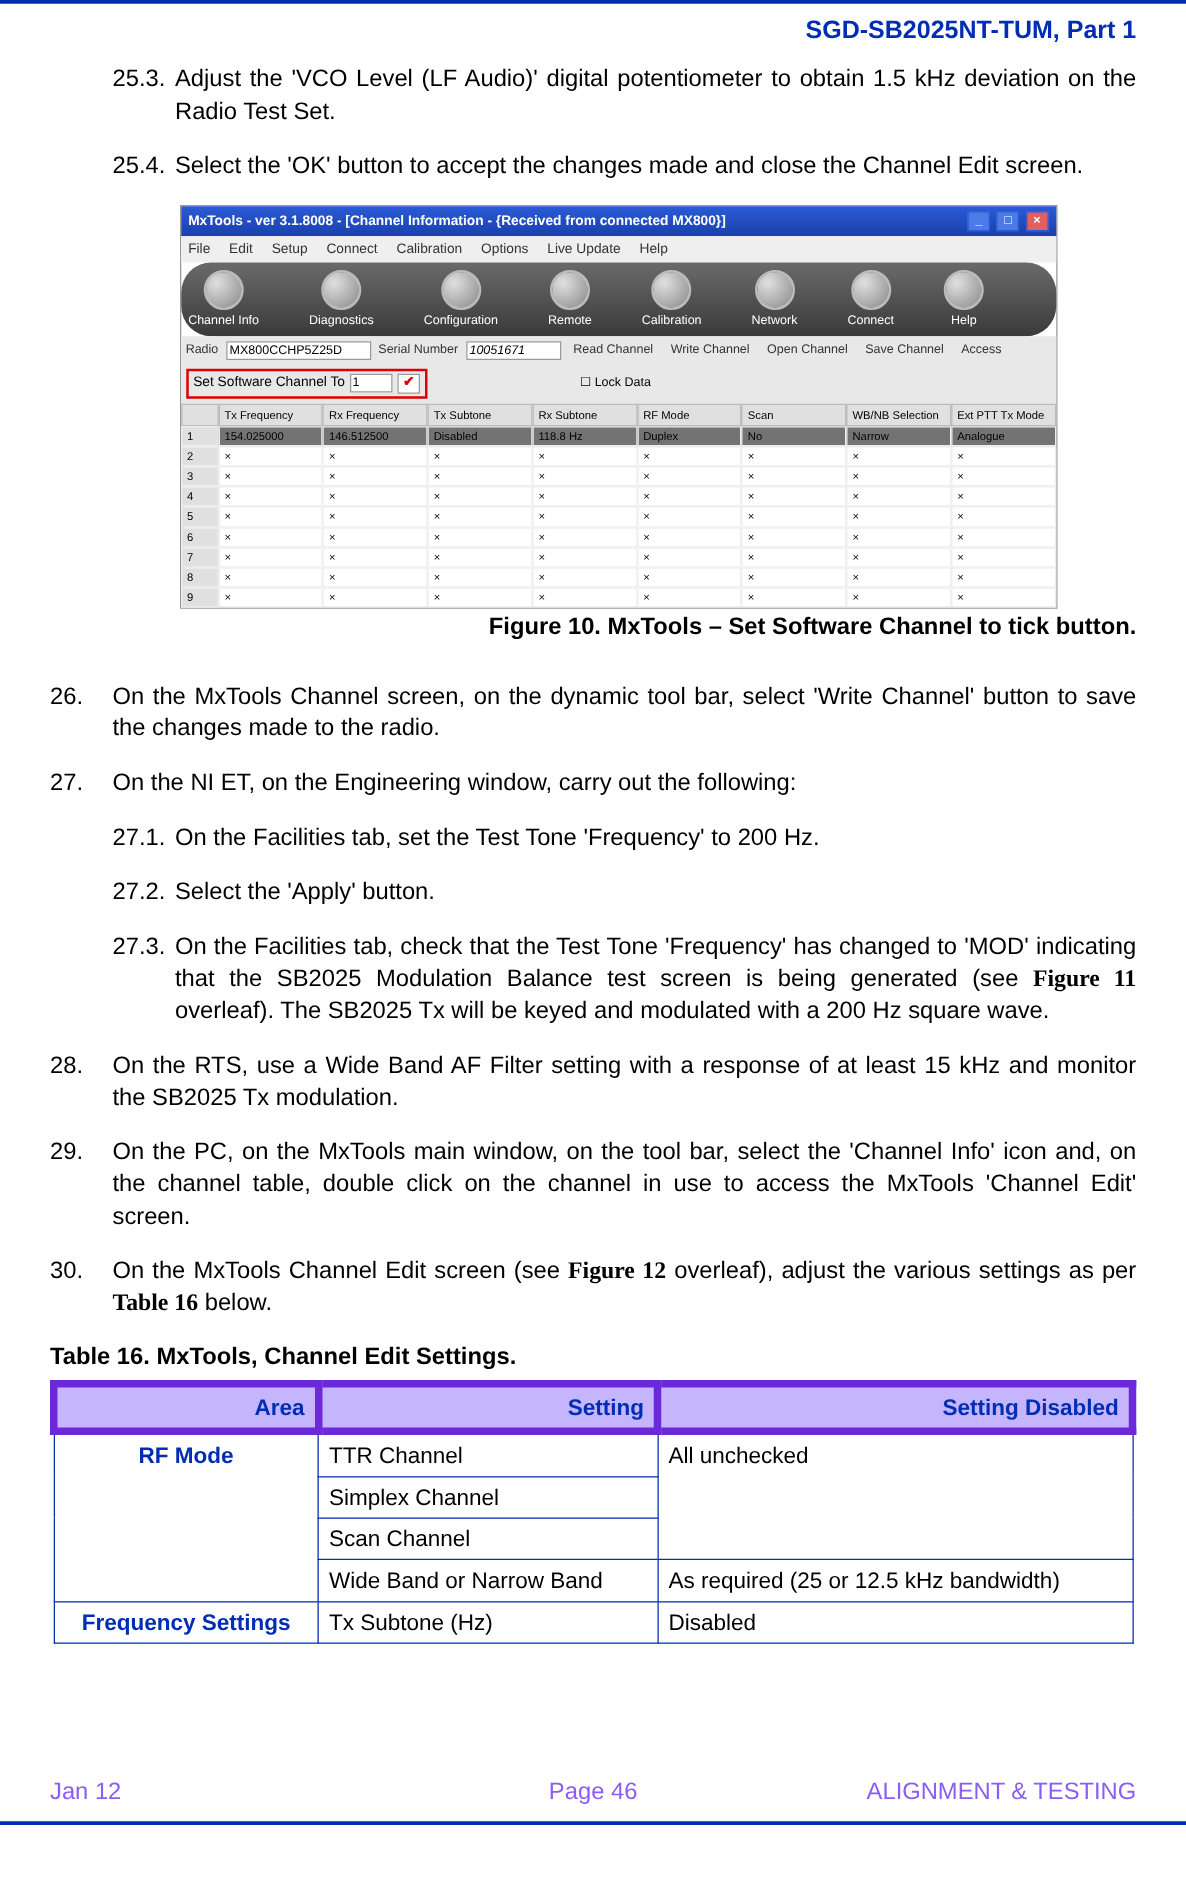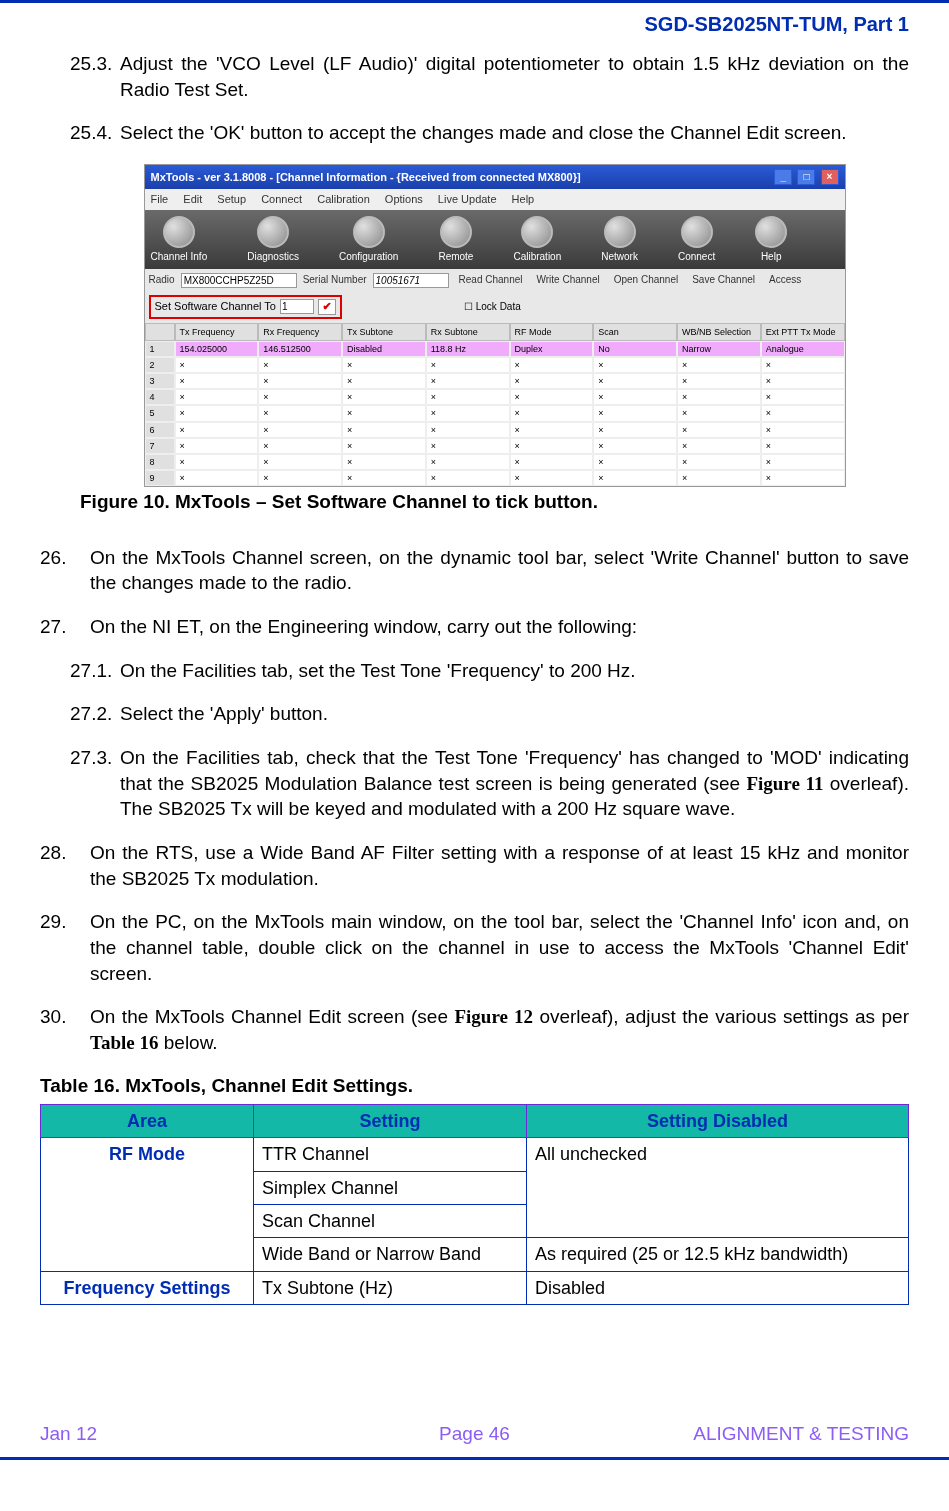--- a/index.html
+++ b/index.html
@@ -33,31 +33,31 @@
     display: flex;
     margin-bottom: 18px;
     text-align: justify;
   }
   .item-num {
     min-width: 50px;
   }
   .sub-item {
     display: flex;
     margin-bottom: 18px;
-    margin-left: 30px;
+    margin-left: 50px;
     text-align: justify;
   }
   .sub-item-num {
     min-width: 50px;
   }
   .figure-block {
     margin: 5px 0 30px 40px;
   }
   .figure-caption {
-    text-align: left;
+    text-align: right;
     font-weight: bold;
     font-size: 19px;
     margin-top: 2px;
   }
   .screenshot {
     width: 700px;
     border: 1px solid #999;
     font-family: Tahoma, sans-serif;
     font-size: 11px;
     margin: 0 auto;
@@ -73,42 +73,42 @@
   }
   .winbtns span {
     display:inline-block;width:16px;height:14px;background:#4a7be7;border:1px solid #2a5bd7;margin-left:2px;text-align:center;color:#fff;font-weight:bold;font-size:10px;line-height:14px;
   }
   .menubar {
     background:#efefef;padding:3px 6px;color:#333;
   }
   .menubar span{margin-right:12px;margin-top:44px;}
   .iconbar{
     background: linear-gradient(to bottom,#6a6a6a,#3a3a3a);
-    padding:6px;display:flex;gap:40px;color:#fff;font-size:10px;
+    padding:6px;display:flex;gap:40px;color:#fff;font-size:10px;border-radius:24px;
   }
   .bigicon{display:flex;flex-direction:column;align-items:center;gap:2px;}
   .bigicon .circle{width:28px;height:28px;border-radius:50%;background:radial-gradient(circle at 30% 30%, #e0e0e0, #888);border:2px solid #bbb;}
   .infobar{
     background:#e8e8e8;padding:3px 4px;display:flex;align-items:center;gap:6px;font-size:10px;color:#333;
   }
   .infobar input{font-size:10px;padding:1px 2px;border:1px solid #999;}
   .ibtn{font-size:10px;padding:1px 4px;}
   .redbox{
     border:2px solid #d00;padding:2px 4px;display:inline-flex;align-items:center;gap:4px;background:#e8e8e8;margin:2px;
   }
   .redbox input{width:30px;font-size:10px;border:1px solid #999;text-align:left;padding:1px;}
   .tick{width:16px;height:14px;border:1px solid #999;background:#fff;color:#d00;text-align:center;font-weight:bold;line-height:12px;}
   .gridhead{display:flex;background:#e0e0e0;font-size:9px;}
   .gridhead div{border:1px solid #bbb;padding:2px 4px;flex:1;white-space:nowrap;}
   .gridrow{display:flex;font-size:9px;}
   .gridrow div{border:1px solid #eee;padding:1px 4px;flex:1;white-space:nowrap;}
-  .gridrow.sel div{background:#f0abfc;}
+  .gridrow.sel div{background:#737373;}
   .table-title{font-weight:bold;font-size:19px;margin-top:10px;margin-bottom:5px;}
   table.settings{border-collapse:collapse;width:100%;font-size:18px;}
-  table.settings th{background:#14b8a6;color:#002db3;border:1px solid #6d28d9;padding:4px 8px;font-weight:bold;}
+  table.settings th{background:#c4b5fd;color:#002db3;border:6px solid #6d28d9;padding:4px 8px;font-weight:bold;text-align:right;}
   table.settings td{border:1px solid #002db3;padding:4px 8px;vertical-align:top;}
   table.settings td.area{color:#002db3;font-weight:bold;text-align:center;}
   .footer{
     position:absolute;bottom:12px;left:40px;right:40px;
     display:flex;justify-content:space-between;color:#8b5cf6;font-size:19px;
   }
   .footer .center{position:absolute;left:0;right:0;text-align:center;}
   .strong{font-weight:bold;font-family:Liberation Serif, serif;}
 </style>
 </head>

